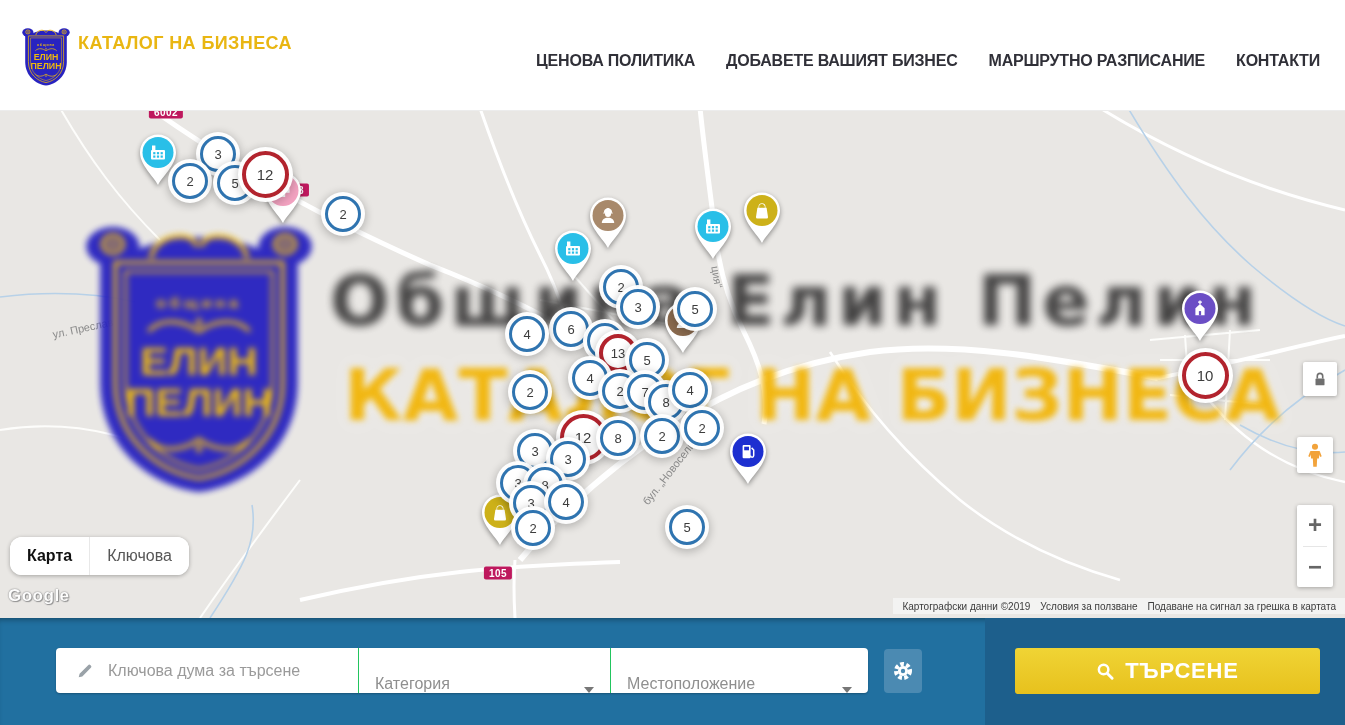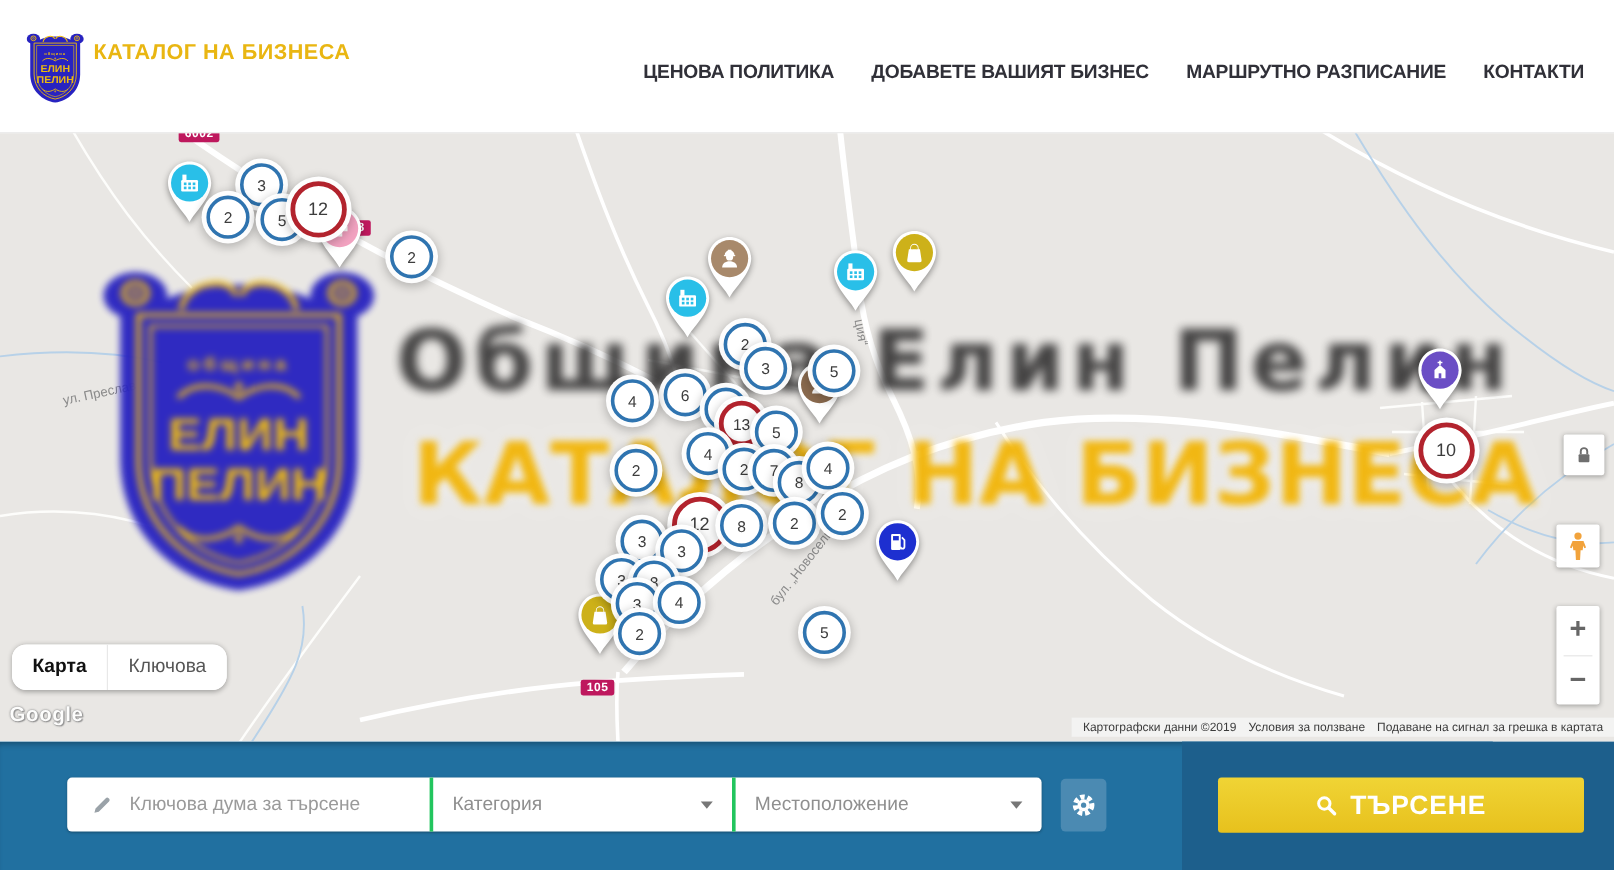--- a/index.html
+++ b/index.html
@@ -53,21 +53,21 @@
   .attribution{position:absolute;right:0;top:488px;z-index:8;display:flex;gap:10px;align-items:center;height:16px;
     background:rgba(245,245,245,.82);padding:0 9px;font-size:10px;color:#3c3c3c;}
   .attribution span{white-space:nowrap;}
 
   
   .searchbar{position:absolute;left:0;top:618px;width:1244px;height:107px;background:#2170a0;z-index:40;box-shadow:inset 0 5px 6px -4px rgba(0,0,0,.4);}
   .search-right{position:absolute;left:985px;top:0;width:360px;height:107px;background:#1d5f8c;}
   .fields{position:absolute;left:56px;top:30px;height:45px;display:flex;background:#fff;border-radius:4px;box-shadow:0 1px 2px rgba(0,0,0,.25);}
   .field{display:flex;align-items:center;box-sizing:border-box;}
   .field.keyword{width:302px;padding-left:20px;}
-  .field.sel{border-left:3px solid #22c55e;padding:0 16px;justify-content:space-between;cursor:pointer;}
+  .field.sel{border-left:1px solid #22c55e;padding:0 16px;justify-content:space-between;cursor:pointer;align-items:flex-end;}
   .field.cat{width:252px;}
   .field.loc{width:258px;}
   .field input{border:none;outline:none;flex:1;font-size:16px;color:#444;margin-left:12px;font-family:"Liberation Sans",sans-serif;min-width:0;}
   .field input::placeholder{color:#9a9a9a;}
   .sel-text{font-size:16px;color:#8f8f8f;}
   .caret{width:0;height:0;border-left:5px solid transparent;border-right:5px solid transparent;border-top:6px solid #777;}
   .gear-btn{position:absolute;left:884px;top:31px;width:38px;height:44px;background:#4b8ab2;border-radius:4px;display:flex;align-items:center;justify-content:center;cursor:pointer;border:none;}
   .search-btn{position:absolute;left:1015px;top:30px;width:305px;height:46px;border:none;border-radius:3px;cursor:pointer;
     background:linear-gradient(#f0d435,#e7c11d);display:flex;align-items:center;justify-content:center;gap:10px;
     font-family:"Liberation Sans",sans-serif;font-size:22px;font-weight:bold;color:#fff;letter-spacing:.8px;}

